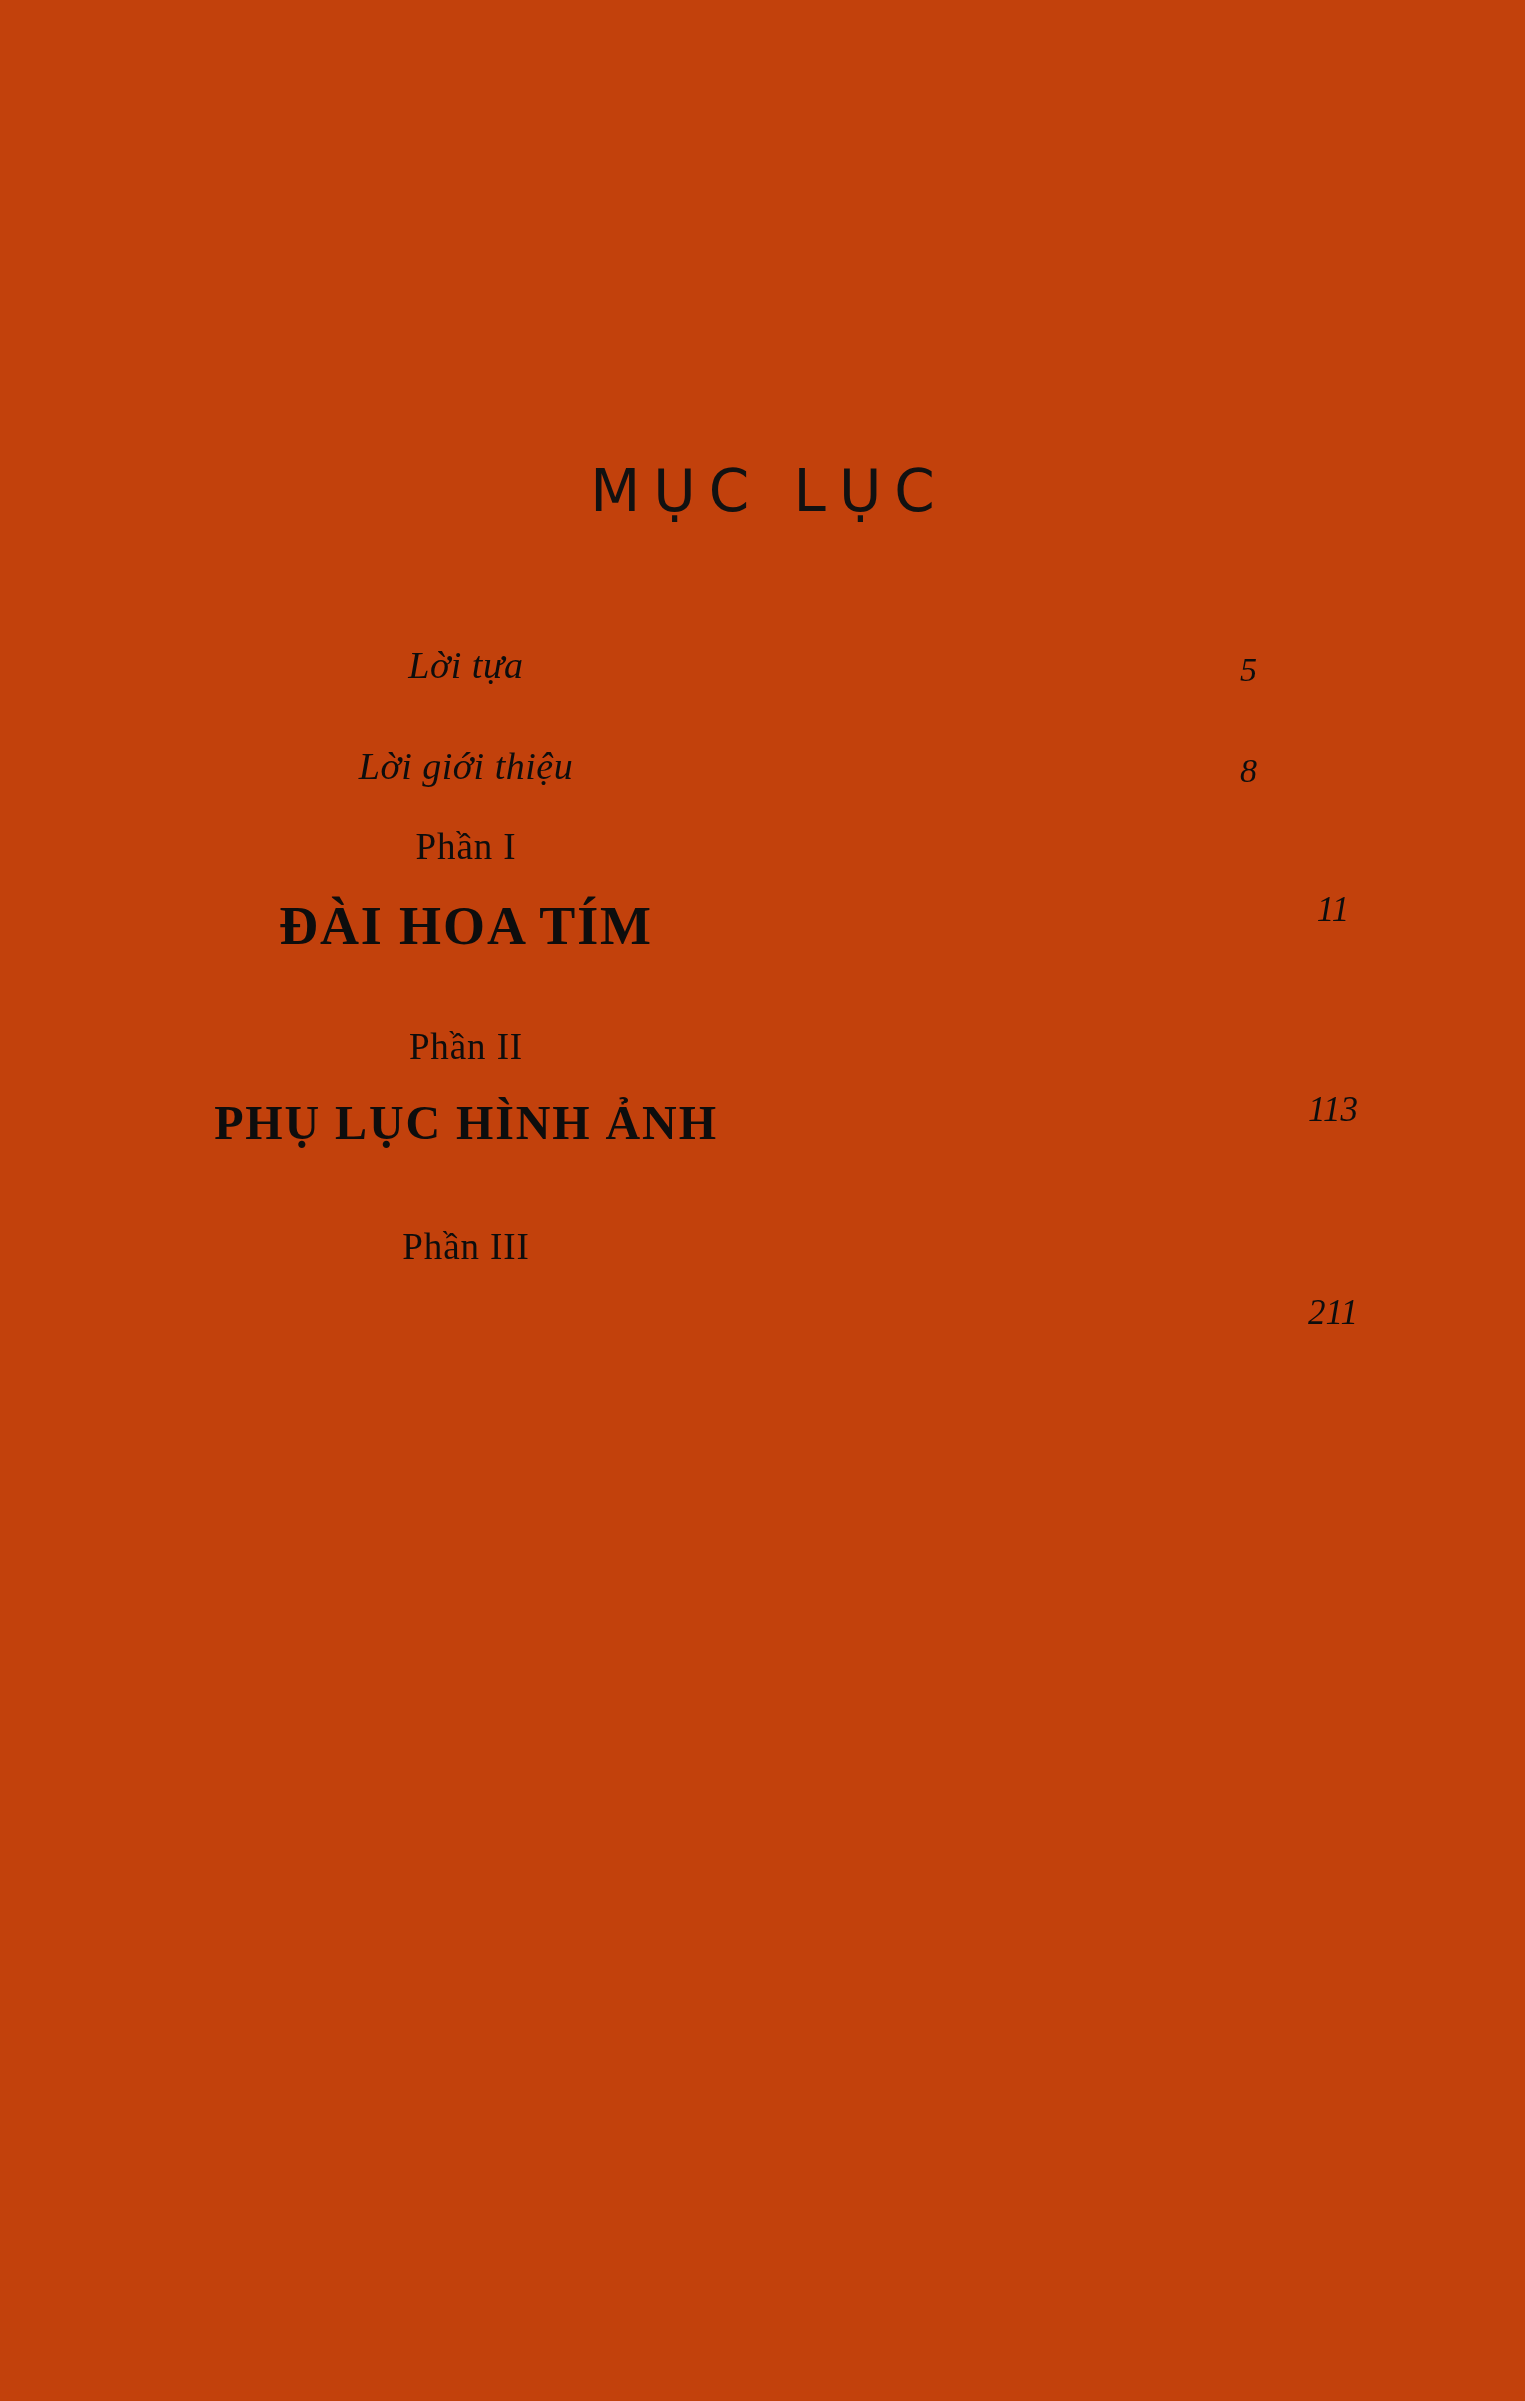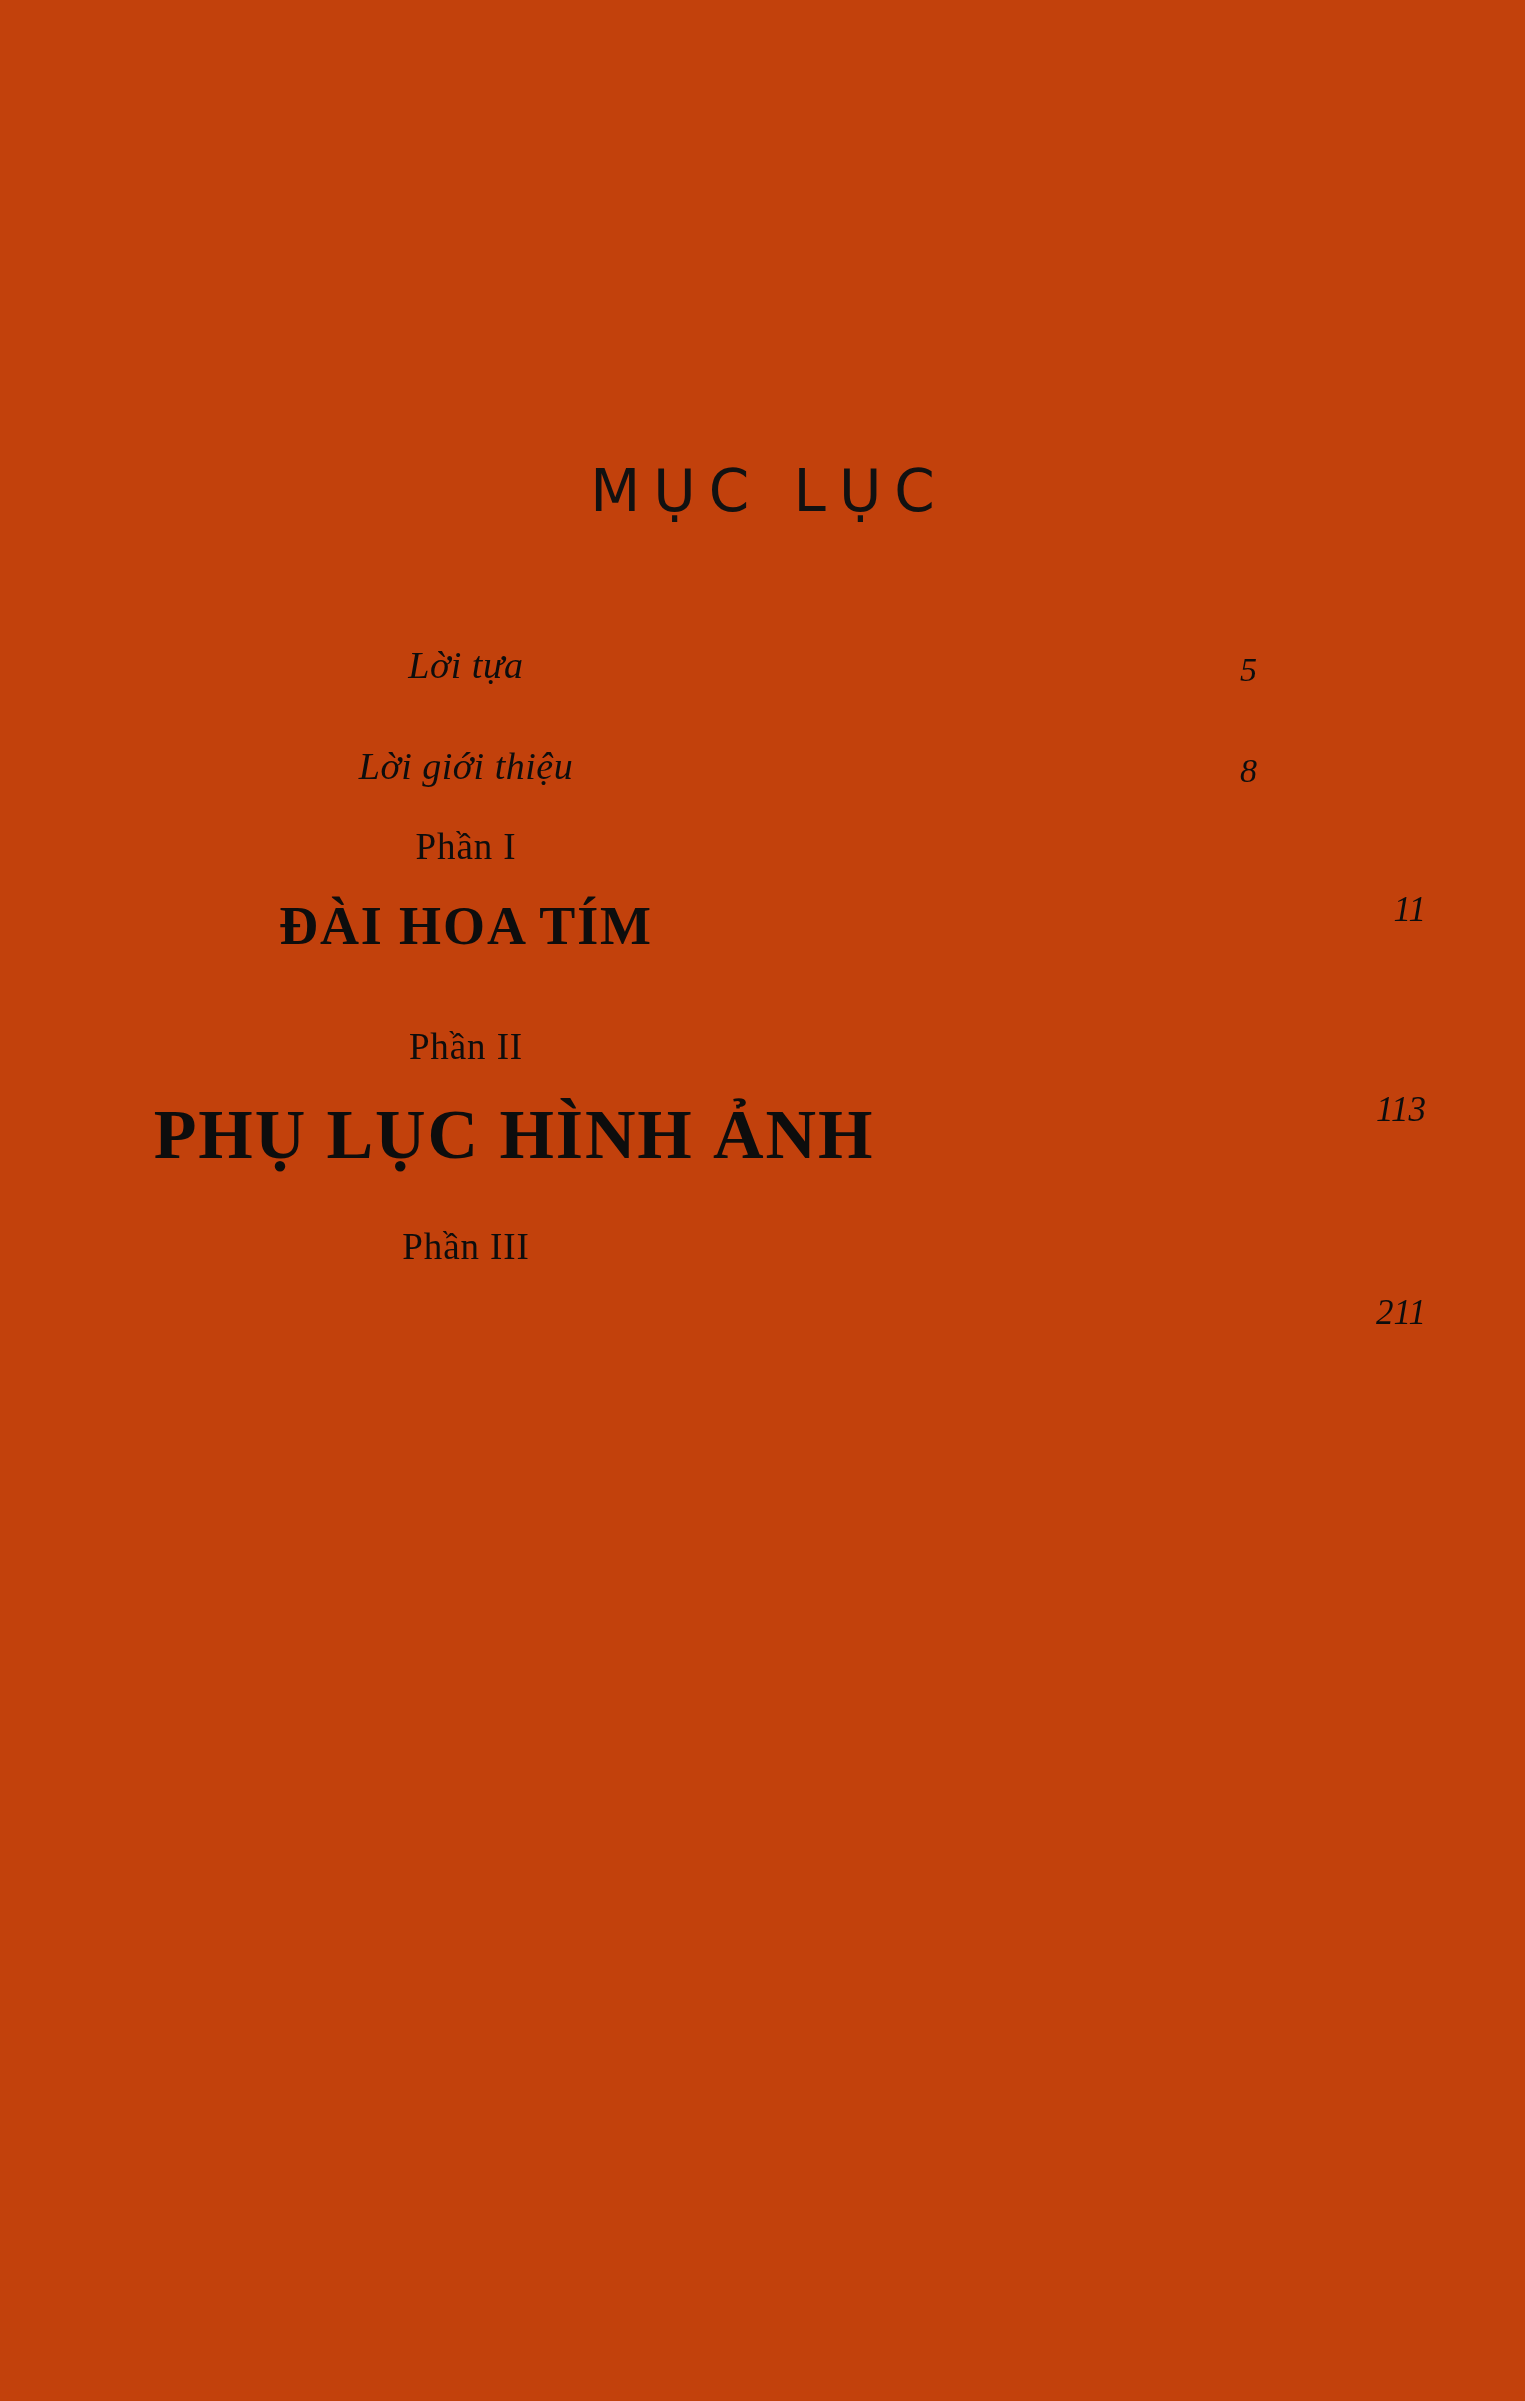--- a/index.html
+++ b/index.html
@@ -96,28 +96,28 @@
     font-weight: 700;
     letter-spacing: 1.9px;
     white-space: nowrap;
     margin-top: 20px;
   }
   .entry-part .page-no {
     position: absolute;
     top: 73px;
     left: 1240px;
     width: 186px;
-    text-align: right;
+    text-align: center;
     font-style: italic;
     font-size: 35px;
   }
 
   
   .nudge-1 .page-no { top: 76px; }
-  .nudge-2 .part-title { font-size: 70px; padding-left: 48px; }
+  .nudge-2 .part-title { font-size: 48px; }
 </style>
 </head>
 <body>
 
 <div class="page">
 
   <div class="toc-title">MỤC LỤC</div>
 
   <div class="toc-list">
 

